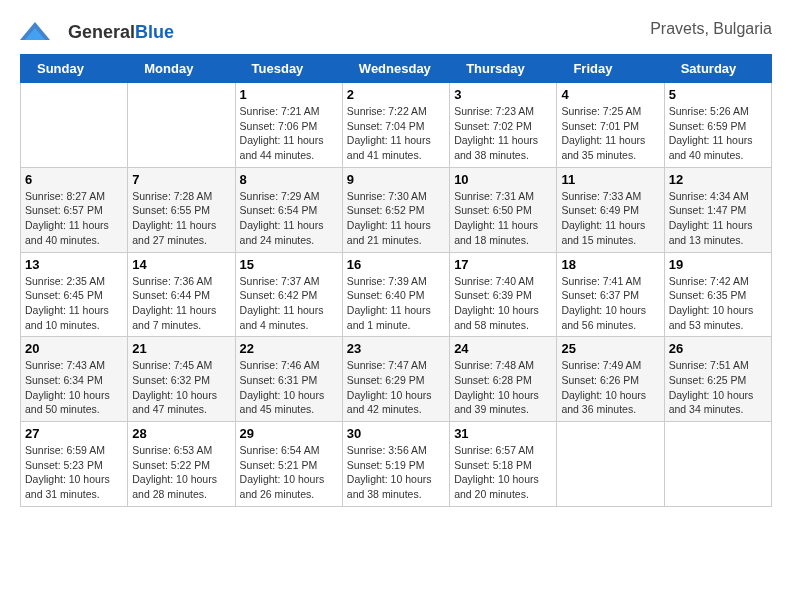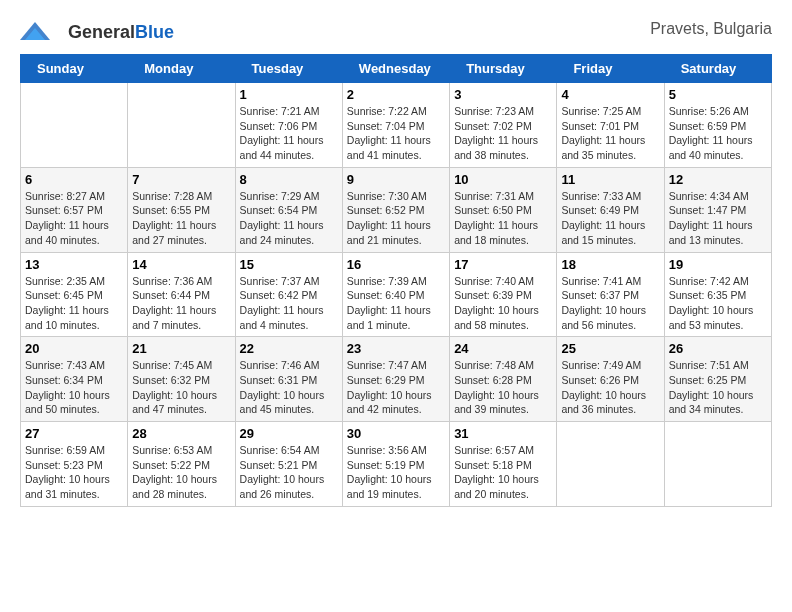--- a/index.html
+++ b/index.html
@@ -355,21 +355,21 @@
           <div>Sunrise: 6:54 AM</div>
           <div>Sunset: 5:21 PM</div>
           <div>Daylight: 10 hours and 26 minutes.</div>
         </div>
       </td>
         <td>
         <span class="day-number">30</span>
         <div class="day-info">
           <div>Sunrise: 3:56 AM</div>
           <div>Sunset: 5:19 PM</div>
-          <div>Daylight: 10 hours and 19 minutes.</div>
+          <div>Daylight: 10 hours and 38 minutes.</div>
         </div>
       </td>
         <td>
         <span class="day-number">31</span>
         <div class="day-info">
           <div>Sunrise: 6:57 AM</div>
           <div>Sunset: 5:18 PM</div>
           <div>Daylight: 10 hours and 20 minutes.</div>
         </div>
       </td>

